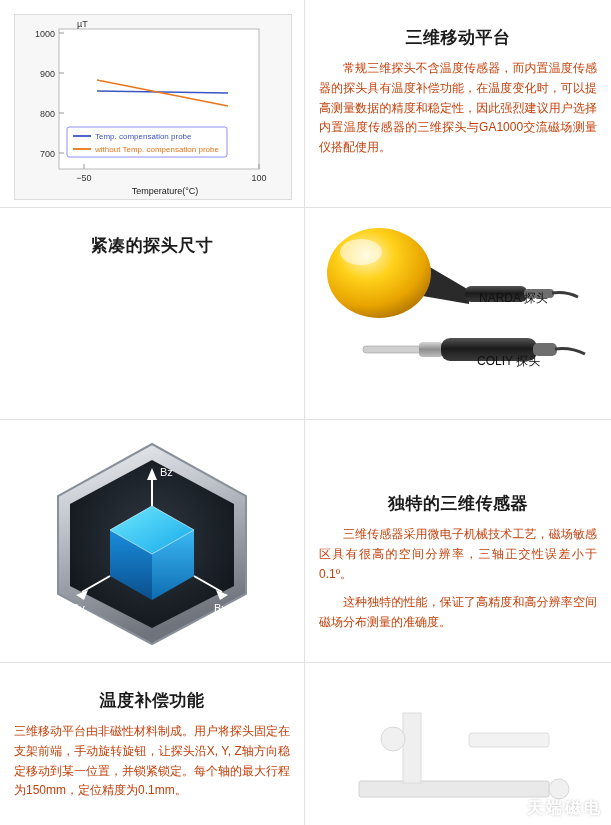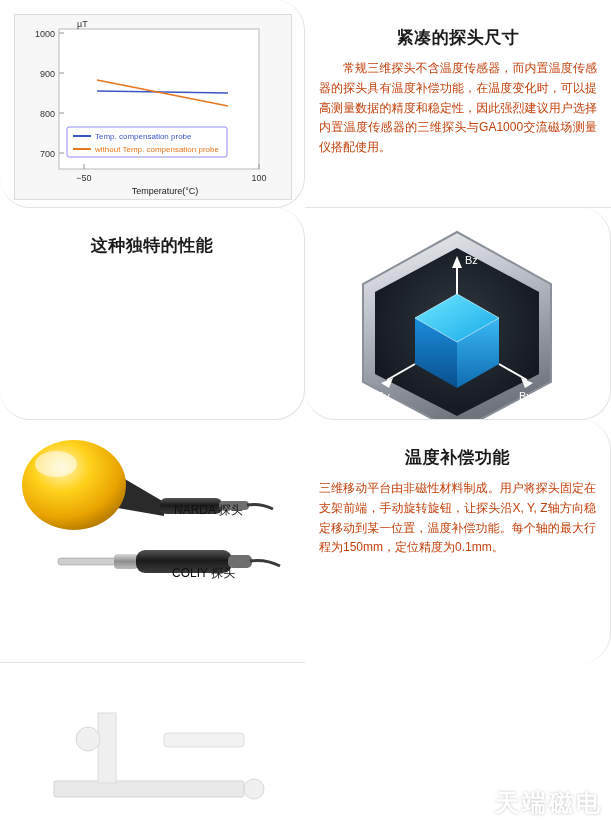--- a/index.html
+++ b/index.html
@@ -21,21 +21,21 @@
     width: 611px; height: 825px;
     display: grid;
     grid-template-columns: 305px 306px;
     grid-template-rows: 208px 212px 243px 162px;
   }
   .cell {
     position: relative;
     padding: 10px 14px;
     overflow: hidden;
   }
-  .cell.bordered-right { border-right: 1px solid #e2e2e2; border-radius: 30px; }
+  .cell.bordered-right { border-right: 1px solid #e2e2e2; }
   .cell.bordered-bottom { border-bottom: 1px solid #e2e2e2; }
 
   h2.title {
     margin: 16px 0 10px 0;
     text-align: center;
     font-size: 17px;
     font-weight: bold;
     color: #1b1b1b;
     letter-spacing: 0.5px;
   }
@@ -83,21 +83,21 @@
   .lbl-narda { left: 160px; top: 72px; }
   .lbl-coliy { left: 158px; top: 135px; }
 
   
   .cube-art { width: 100%; height: 100%; position: relative; }
 
   
   .watermark {
     position: absolute;
     right: 8px; bottom: 6px;
-    font-size: 24px;
+    font-size: 16px;
     font-weight: bold;
     color: #ffffff;
     letter-spacing: 3px;
     text-shadow: 0 0 3px rgba(0,0,0,0.25);
     font-family: "Liberation Sans", sans-serif;
   }
   .bottom-right-fill {
     background: #ffffff;
   }
 </style>
@@ -142,77 +142,26 @@
             <line x1="58" y1="121" x2="76" y2="121" stroke="#3b55c4" stroke-width="1.8"></line>
             <text class="legend-txt" x="80" y="124" fill="#3b55c4">Temp. compensation probe</text>
             <line x1="58" y1="134" x2="76" y2="134" stroke="#e8761c" stroke-width="1.8"></line>
             <text class="legend-txt" x="80" y="137" fill="#e8761c">without Temp. compensation probe</text>
           </g>
         </svg>
       </div>
     </div>
 
     <div class="cell bordered-bottom">
+      <h2 class="title">三维移动平台</h2>
+      <p class="body">常规三维探头不含温度传感器，而内置温度传感器的探头具有温度补偿功能，在温度变化时，可以提高测量数据的精度和稳定性，因此强烈建议用户选择内置温度传感器的三维探头与GA1000交流磁场测量仪搭配使用。</p>
+    </div>
+
+    <div class="cell bordered-right bordered-bottom">
       <h2 class="title">紧凑的探头尺寸</h2>
-      <p class="body">常规三维探头不含温度传感器，而内置温度传感器的探头具有温度补偿功能，在温度变化时，可以提高测量数据的精度和稳定性，因此强烈建议用户选择内置温度传感器的三维探头与GA1000交流磁场测量仪搭配使用。</p>
-    </div>
-
-    <div class="cell bordered-right bordered-bottom">
-      <h2 class="title">这种独特的性能</h2>
-    </div>
-
-    <div class="cell bordered-right bordered-bottom">
-      <div class="cube-art">
-        <svg width="277" height="223" viewBox="0 0 277 223">
-          <defs>
-            <linearGradient id="hexgrad" x1="0" y1="0" x2="0.3" y2="1">
-              <stop offset="0%" stop-color="#f2f4f7"></stop>
-              <stop offset="45%" stop-color="#b7bcc4"></stop>
-              <stop offset="100%" stop-color="#6f747c"></stop>
-            </linearGradient>
-            <radialGradient id="innergrad" cx="50%" cy="45%" r="70%">
-              <stop offset="0%" stop-color="#2f3740"></stop>
-              <stop offset="100%" stop-color="#0d1116"></stop>
-            </radialGradient>
-            <linearGradient id="cubetop" x1="0" y1="0" x2="1" y2="1">
-              <stop offset="0%" stop-color="#6fe8ff"></stop>
-              <stop offset="100%" stop-color="#16a9e8"></stop>
-            </linearGradient>
-            <linearGradient id="cubeleft" x1="0" y1="0" x2="0" y2="1">
-              <stop offset="0%" stop-color="#1a8ddc"></stop>
-              <stop offset="100%" stop-color="#0a4f8c"></stop>
-            </linearGradient>
-            <linearGradient id="cuberight" x1="0" y1="0" x2="0" y2="1">
-              <stop offset="0%" stop-color="#3bb8f5"></stop>
-              <stop offset="100%" stop-color="#0e6cb0"></stop>
-            </linearGradient>
-          </defs>
-
-          <polygon points="138,14 232,66 232,164 138,214 44,164 44,66" fill="url(#hexgrad)" stroke="#8a9099" stroke-width="2"></polygon>
-          <polygon points="138,30 220,74 220,156 138,198 56,156 56,74" fill="url(#innergrad)"></polygon>
-
-          <polygon points="138,76 180,100 138,124 96,100" fill="url(#cubetop)"></polygon>
-          <polygon points="96,100 138,124 138,170 96,146" fill="url(#cubeleft)"></polygon>
-          <polygon points="180,100 180,146 138,170 138,124" fill="url(#cuberight)"></polygon>
-          <polygon points="138,76 180,100 138,124 96,100" fill="none" stroke="#bff2ff" stroke-width="1" opacity="0.8"></polygon>
-
-          <g stroke="#ffffff" stroke-width="2" fill="none">
-            <line x1="138" y1="76" x2="138" y2="44"></line>
-            <line x1="96" y1="146" x2="68" y2="162"></line>
-            <line x1="180" y1="146" x2="208" y2="162"></line>
-          </g>
-          <polygon points="138,38 133,50 143,50" fill="#ffffff"></polygon>
-          <polygon points="62,165 74,160 70,170" fill="#ffffff"></polygon>
-          <polygon points="214,165 202,160 206,170" fill="#ffffff"></polygon>
-
-          <text x="146" y="46" fill="#ffffff" font-size="11" font-family="Liberation Sans, sans-serif">Bz</text>
-          <text x="58" y="182" fill="#ffffff" font-size="11" font-family="Liberation Sans, sans-serif">By</text>
-          <text x="200" y="182" fill="#ffffff" font-size="11" font-family="Liberation Sans, sans-serif">Bx</text>
-        </svg>
-      </div>
     </div>
 
     <div class="cell bordered-bottom">
       <div class="probe-art">
         <svg width="290" height="195" viewBox="0 0 290 195">
           <defs>
             <radialGradient id="ballgrad" cx="38%" cy="30%" r="72%">
               <stop offset="0%" stop-color="#fff6bf"></stop>
               <stop offset="38%" stop-color="#ffd11a"></stop>
               <stop offset="78%" stop-color="#e8a400"></stop>
@@ -245,24 +194,80 @@
             <rect x="122" y="120" width="96" height="23" rx="9" fill="url(#cabgrad)"></rect>
             <rect x="214" y="125" width="24" height="13" rx="5" fill="#6e6e6e"></rect>
             <path d="M236 131 q16 -2 30 5" stroke="#3a3a3a" stroke-width="3" fill="none"></path>
           </g>
         </svg>
         <div class="probe-label lbl-narda">NARDA 探头</div>
         <div class="probe-label lbl-coliy">COLIY 探头</div>
       </div>
     </div>
 
+    <div class="cell bordered-right bordered-bottom">
+      <div class="cube-art">
+        <svg width="277" height="223" viewBox="0 0 277 223">
+          <defs>
+            <linearGradient id="hexgrad" x1="0" y1="0" x2="0.3" y2="1">
+              <stop offset="0%" stop-color="#f2f4f7"></stop>
+              <stop offset="45%" stop-color="#b7bcc4"></stop>
+              <stop offset="100%" stop-color="#6f747c"></stop>
+            </linearGradient>
+            <radialGradient id="innergrad" cx="50%" cy="45%" r="70%">
+              <stop offset="0%" stop-color="#2f3740"></stop>
+              <stop offset="100%" stop-color="#0d1116"></stop>
+            </radialGradient>
+            <linearGradient id="cubetop" x1="0" y1="0" x2="1" y2="1">
+              <stop offset="0%" stop-color="#6fe8ff"></stop>
+              <stop offset="100%" stop-color="#16a9e8"></stop>
+            </linearGradient>
+            <linearGradient id="cubeleft" x1="0" y1="0" x2="0" y2="1">
+              <stop offset="0%" stop-color="#1a8ddc"></stop>
+              <stop offset="100%" stop-color="#0a4f8c"></stop>
+            </linearGradient>
+            <linearGradient id="cuberight" x1="0" y1="0" x2="0" y2="1">
+              <stop offset="0%" stop-color="#3bb8f5"></stop>
+              <stop offset="100%" stop-color="#0e6cb0"></stop>
+            </linearGradient>
+          </defs>
+
+          <polygon points="138,14 232,66 232,164 138,214 44,164 44,66" fill="url(#hexgrad)" stroke="#8a9099" stroke-width="2"></polygon>
+          <polygon points="138,30 220,74 220,156 138,198 56,156 56,74" fill="url(#innergrad)"></polygon>
+
+          <polygon points="138,76 180,100 138,124 96,100" fill="url(#cubetop)"></polygon>
+          <polygon points="96,100 138,124 138,170 96,146" fill="url(#cubeleft)"></polygon>
+          <polygon points="180,100 180,146 138,170 138,124" fill="url(#cuberight)"></polygon>
+          <polygon points="138,76 180,100 138,124 96,100" fill="none" stroke="#bff2ff" stroke-width="1" opacity="0.8"></polygon>
+
+          <g stroke="#ffffff" stroke-width="2" fill="none">
+            <line x1="138" y1="76" x2="138" y2="44"></line>
+            <line x1="96" y1="146" x2="68" y2="162"></line>
+            <line x1="180" y1="146" x2="208" y2="162"></line>
+          </g>
+          <polygon points="138,38 133,50 143,50" fill="#ffffff"></polygon>
+          <polygon points="62,165 74,160 70,170" fill="#ffffff"></polygon>
+          <polygon points="214,165 202,160 206,170" fill="#ffffff"></polygon>
+
+          <text x="146" y="46" fill="#ffffff" font-size="11" font-family="Liberation Sans, sans-serif">Bz</text>
+          <text x="58" y="182" fill="#ffffff" font-size="11" font-family="Liberation Sans, sans-serif">By</text>
+          <text x="200" y="182" fill="#ffffff" font-size="11" font-family="Liberation Sans, sans-serif">Bx</text>
+        </svg>
+      </div>
+    </div>
+
+    <div class="cell bordered-bottom">
+      <h2 class="title" style="margin-top:62px;">独特的三维传感器</h2>
+      <p class="body">三维传感器采用微电子机械技术工艺，磁场敏感区具有很高的空间分辨率，三轴正交性误差小于0.1º。</p>
+      <p class="body">这种独特的性能，保证了高精度和高分辨率空间磁场分布测量的准确度。</p>
+    </div>
 
     <div class="cell bordered-right">
       <h2 class="title">温度补偿功能</h2>
-      <p class="body noindent">三维移动平台由非磁性材料制成。用户将探头固定在支架前端，手动旋转旋钮，让探头沿X, Y, Z轴方向稳定移动到某一位置，温度补偿功能。每个轴的最大行程为150mm，定位精度为0.1mm。</p>
+      <p class="body noindent">三维移动平台由非磁性材料制成。用户将探头固定在支架前端，手动旋转旋钮，让探头沿X, Y, Z轴方向稳定移动到某一位置，并锁紧锁定。每个轴的最大行程为150mm，定位精度为0.1mm。</p>
     </div>
 
     <div class="cell bottom-right-fill">
       <svg width="290" height="150" viewBox="0 0 290 150">
         <rect x="0" y="0" width="290" height="150" fill="#ffffff"></rect>
         <rect x="40" y="108" width="190" height="16" rx="2" fill="#e9e9ea" stroke="#d3d3d4"></rect>
         <rect x="84" y="40" width="18" height="70" fill="#efefef" stroke="#dcdcdc"></rect>
         <rect x="150" y="60" width="80" height="14" rx="3" fill="#f2f2f2" stroke="#dedede"></rect>
         <circle cx="74" cy="66" r="12" fill="#f0f0f0" stroke="#d8d8d8"></circle>
         <circle cx="240" cy="116" r="10" fill="#f0f0f0" stroke="#d8d8d8"></circle>

